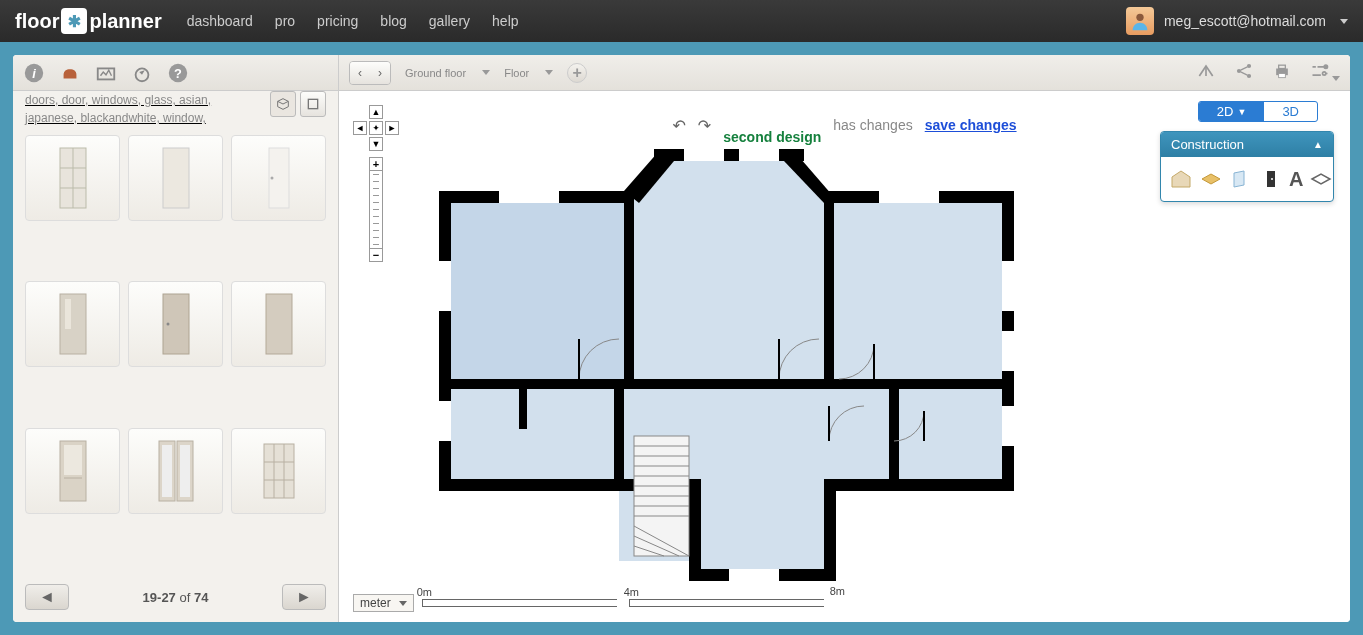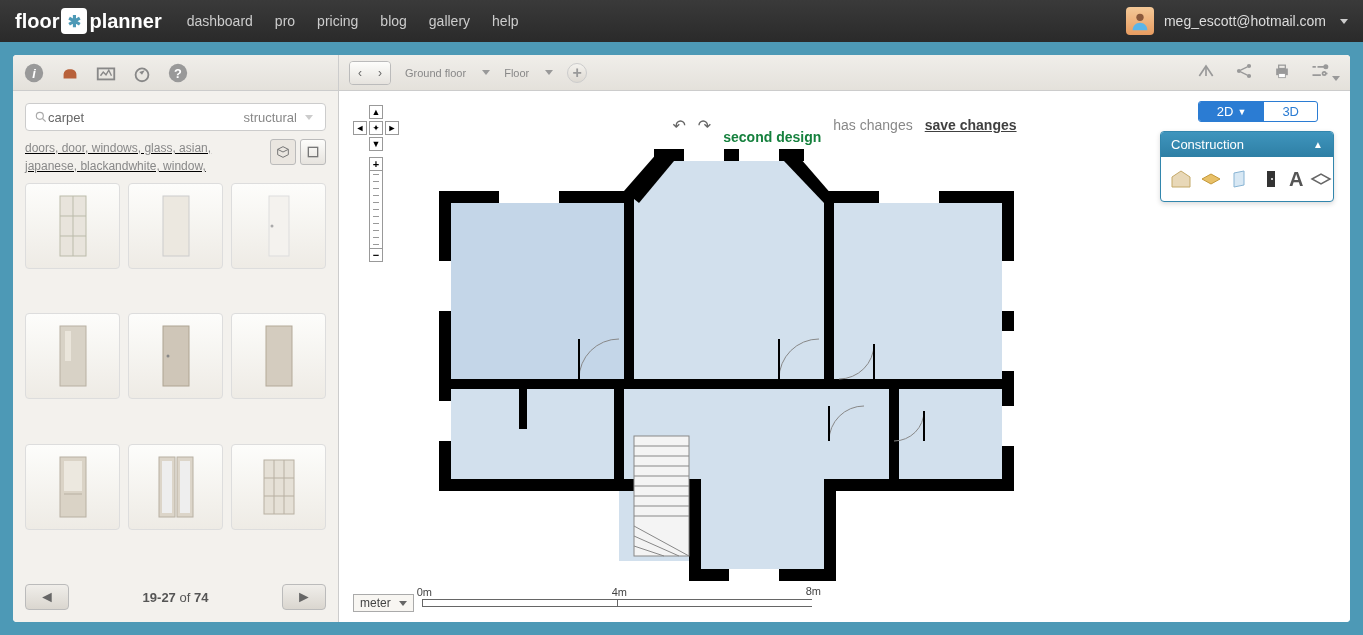--- a/index.html
+++ b/index.html
@@ -55,21 +55,21 @@
 .nav-arrows { display: flex; border: 1px solid #bbb; border-radius: 4px; overflow: hidden; }
 .nav-arrow { width: 20px; height: 22px; display: flex; align-items: center; justify-content: center; background: linear-gradient(#fdfdfb,#e6e3de); cursor: pointer; font-size: 12px; color: #666; }
 .floor-sel { display: flex; align-items: center; gap: 12px; color: #888; font-size: 11px; cursor: pointer; }
 .add-floor { width: 20px; height: 20px; border-radius: 50%; background: linear-gradient(#f4f2ee,#ddd9d2); border: 1px solid #ccc; display: flex; align-items: center; justify-content: center; color: #999; font-weight: bold; cursor: pointer; }
 
 .canvas { flex: 1; position: relative; overflow: hidden; }
 .design-info { position: absolute; top: 14px; left: 50%; transform: translateX(-50%); display: flex; align-items: center; gap: 12px; font-size: 14px; }
 .design-info .undo, .design-info .redo { color: #666; cursor: pointer; font-size: 16px; }
 .design-name { font-weight: bold; color: #15803d; margin-top: 24px; }
 .has-changes { color: #888; }
-.save-link { color: #404040; text-decoration: underline; cursor: pointer; font-weight: bold; }
+.save-link { color: #1d4ed8; text-decoration: underline; cursor: pointer; font-weight: bold; }
 
 .view-switch { position: absolute; top: 10px; right: 32px; display: flex; border: 1px solid #2b7cd3; border-radius: 3px; overflow: hidden; font-size: 13px; }
 .view-opt { padding: 2px 18px; cursor: pointer; color: #2b7cd3; display: flex; align-items: center; gap: 4px; }
 .view-opt.active { background: #2b7cd3; color: #fff; }
 
 .construction-panel { position: absolute; top: 40px; right: 16px; width: 174px; border: 1px solid #3286ad; border-radius: 4px; overflow: hidden; background: #fff; box-shadow: 0 2px 5px rgba(0,0,0,0.15); }
 .cp-header { background: linear-gradient(#3f95bd,#2e7fa5); color: #fff; padding: 5px 10px; font-size: 13px; display: flex; justify-content: space-between; align-items: center; cursor: pointer; }
 .cp-body { padding: 8px; display: flex; gap: 6px; }
 .cp-tool { width: 28px; height: 28px; display: flex; align-items: center; justify-content: center; cursor: pointer; font-size: 18px; color: #555; }
 
@@ -81,21 +81,21 @@
 .zoom-btn { width: 14px; height: 14px; border: 1px solid #999; background: #fff; display: flex; align-items: center; justify-content: center; font-size: 11px; cursor: pointer; font-weight: bold; }
 .zoom-tick { width: 14px; height: 7px; border-left: 1px solid #999; border-right: 1px solid #999; position: relative; }
 .zoom-tick::after { content:''; position:absolute; left:3px; right:3px; top:3px; border-top:1px solid #999; }
 
 
 .floorplan { position: absolute; top: 50px; left: 90px; width: 600px; height: 450px; }
 
 
 .ruler { position: absolute; bottom: 10px; left: 14px; display: flex; align-items: center; gap: 0; font-size: 12px; color: #444; }
 .unit-sel { display: flex; align-items: center; gap: 4px; border: 1px solid #aaa; padding: 1px 6px; background: #f8f6f2; cursor: pointer; }
-.scale { display: flex; align-items: flex-end; margin-left: 8px; gap: 0; }
+.scale { display: flex; align-items: flex-end; margin-left: 8px; gap: 12px; }
 .scale-seg { border: 1px solid #666; border-right: none; width: 195px; height: 8px; position: relative; }
 .scale-seg:last-child { border-right: 1px solid #666; }
 .scale-label { position: absolute; top: -14px; left: -6px; font-size: 11px; }
 </style>
 </head>
 <body>
 
 <div class="topnav">
   <div class="topnav-left">
     <div class="logo">
@@ -153,33 +153,20 @@
             </svg>
           </span>
     <span class="toolbar-icon">
             <svg width="22" height="22" viewBox="0 0 24 24">
               <circle cx="12" cy="12" r="10" fill="#999"></circle>
               <text x="12" y="17" text-anchor="middle" fill="#fff" font-size="14" font-weight="bold">?</text>
             </svg>
           </span>
   </div>
 
-  <div class="search-row">
-    <div class="search-box">
-      <svg width="14" height="14" viewBox="0 0 24 24">
-              <circle cx="10" cy="10" r="6" fill="none" stroke="#aaa" stroke-width="2"></circle>
-              <line x1="15" y1="15" x2="20" y2="20" stroke="#aaa" stroke-width="2"></line>
-            </svg>
-      <input value="carpet" style="">
-      <span class="category-select">
-        <span>structural</span>
-        <span class="caret-down"></span>
-      </span>
-    </div>
-  </div>
 
   <div class="tag-row">
     <div class="tags">doors, door, windows, glass, asian, japanese, blackandwhite, window,</div>
     <div class="view-toggle">
       <div class="toggle-btn active">
               <svg width="16" height="16" viewBox="0 0 24 24">
                 <path d="M4 8l8-4 8 4-8 4z M4 8v8l8 4 M20 8v8l-8 4" fill="none" stroke="#777" stroke-width="1.5"></path>
               </svg>
             </div>
       <div class="toggle-btn">

